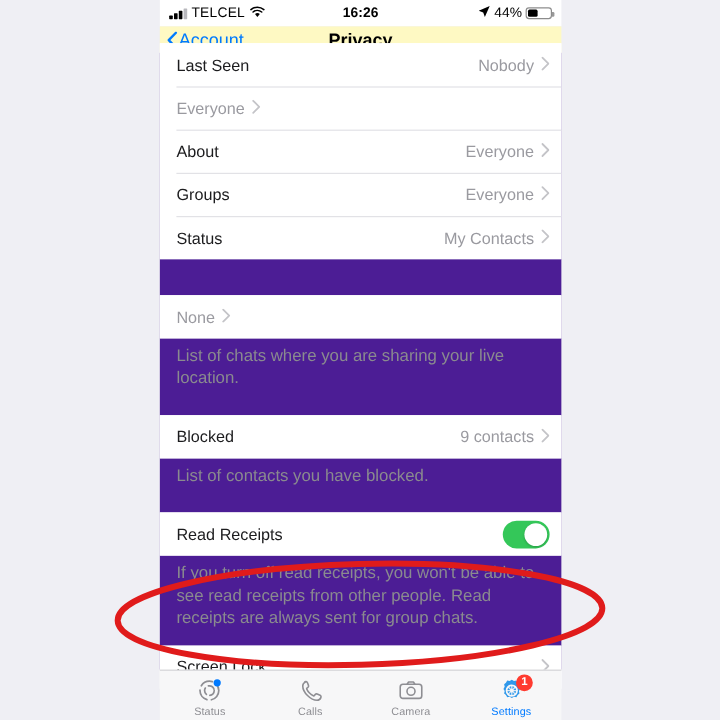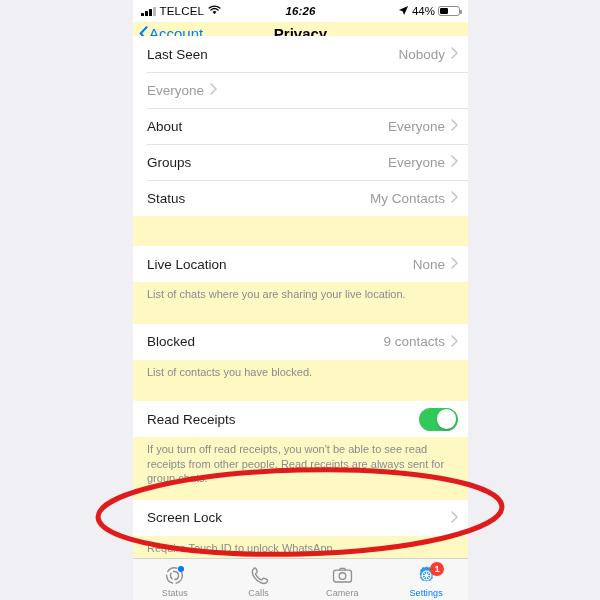--- a/index.html
+++ b/index.html
@@ -51,21 +51,20 @@
     display: flex;
     align-items: center;
     gap: 4px;
     margin-left: 8px;
     width: 110px;
   }
   .sb-center {
     flex: 1;
     text-align: center;
     letter-spacing: 0.1px;
-    font-style: italic;
   }
   .sb-right {
     display: flex;
     align-items: center;
     justify-content: flex-end;
     gap: 3px;
     margin-right: 8px;
     width: 110px;
   }
   .bars {
@@ -140,21 +139,21 @@
     font-weight: bold;
     color: #000;
   }
 
   
   .content {
     position: absolute;
     left: 0; top: 44px;
     width: 335px;
     bottom: 42px;
-    background: #fef9c3;
+    background: #4c1d95;
   }
 
   .group {
     background: #FFFFFF;
     margin: 0 0 0 0;
   }
   .row {
     position: relative;
     display: flex;
     align-items: center;
@@ -183,21 +182,21 @@
     white-space: nowrap;
     text-align: right;
   }
   .chev {
     color: #C4C4C8;
     font-size: 13px;
     line-height: 1;
     display: block;
   }
   .footer {
-    font-size: 11px;
+    font-size: 14px;
     color: #8A8A8F;
     line-height: 1.32;
     padding: 5px 14px 0 14px;
   }
   .gap { height: 30px; }
   .gap-sm { height: 22px; }
   .gap-xs { height: 14px; }
 
   
   .toggle {
@@ -389,21 +388,20 @@
                 <path d="M1 1 L6 6 L1 11" stroke="#C4C4C8" stroke-width="1.5" fill="none" stroke-linecap="round" stroke-linejoin="round"></path>
               </svg>
           </span>
         </div>
       </div>
 
       <div class="gap"></div>
 
       <div class="group">
         <div class="row">
-          <span class="row-label">Live Location</span>
           <span class="row-value">None</span>
           <span class="chev">
             <svg width="7" height="12" viewBox="0 0 7 12">
                 <path d="M1 1 L6 6 L1 11" stroke="#C4C4C8" stroke-width="1.5" fill="none" stroke-linecap="round" stroke-linejoin="round"></path>
               </svg>
           </span>
         </div>
       </div>
       <div class="footer">List of chats where you are sharing your live location.</div>
 

